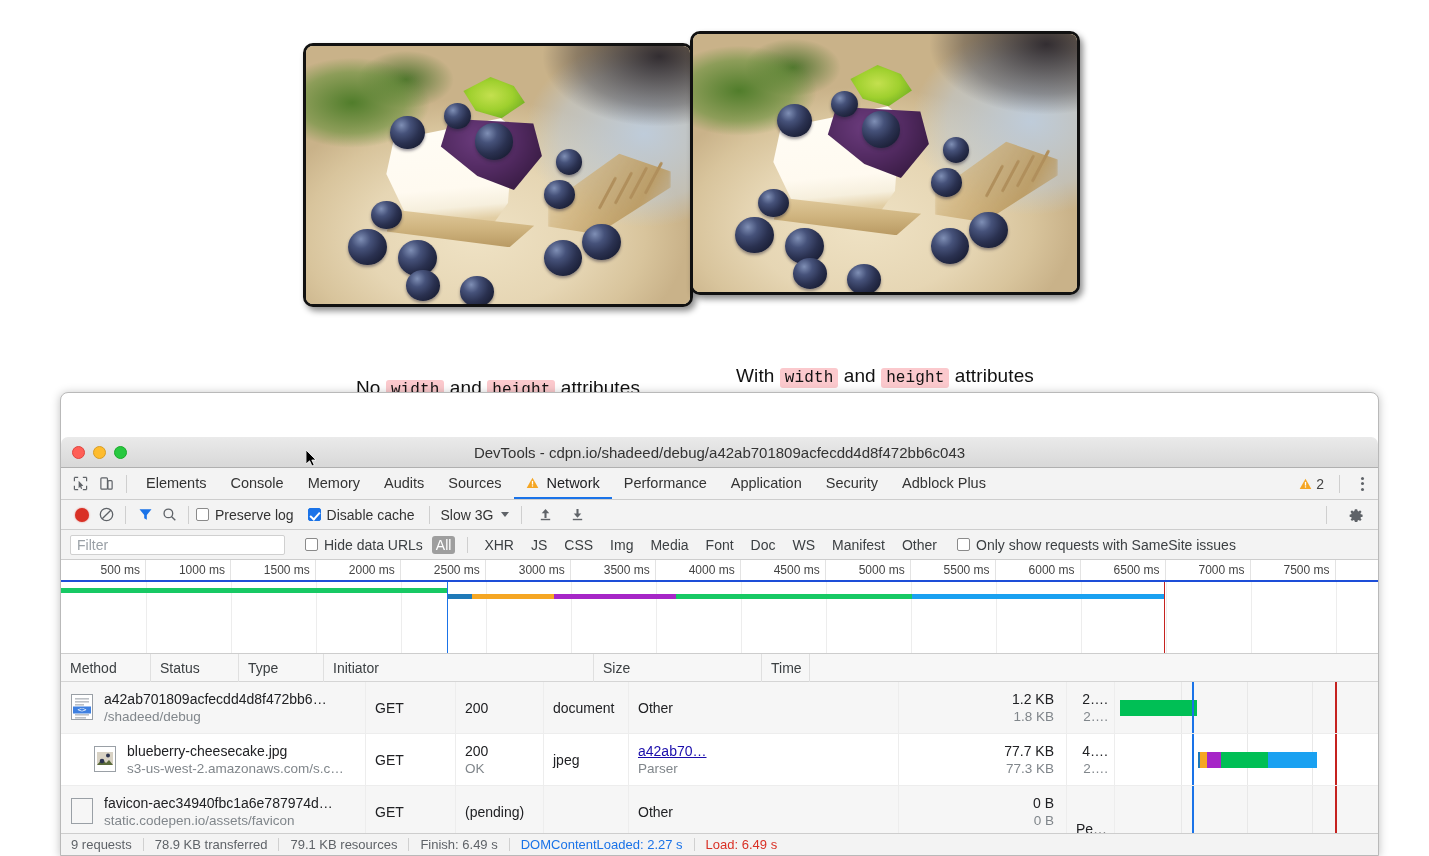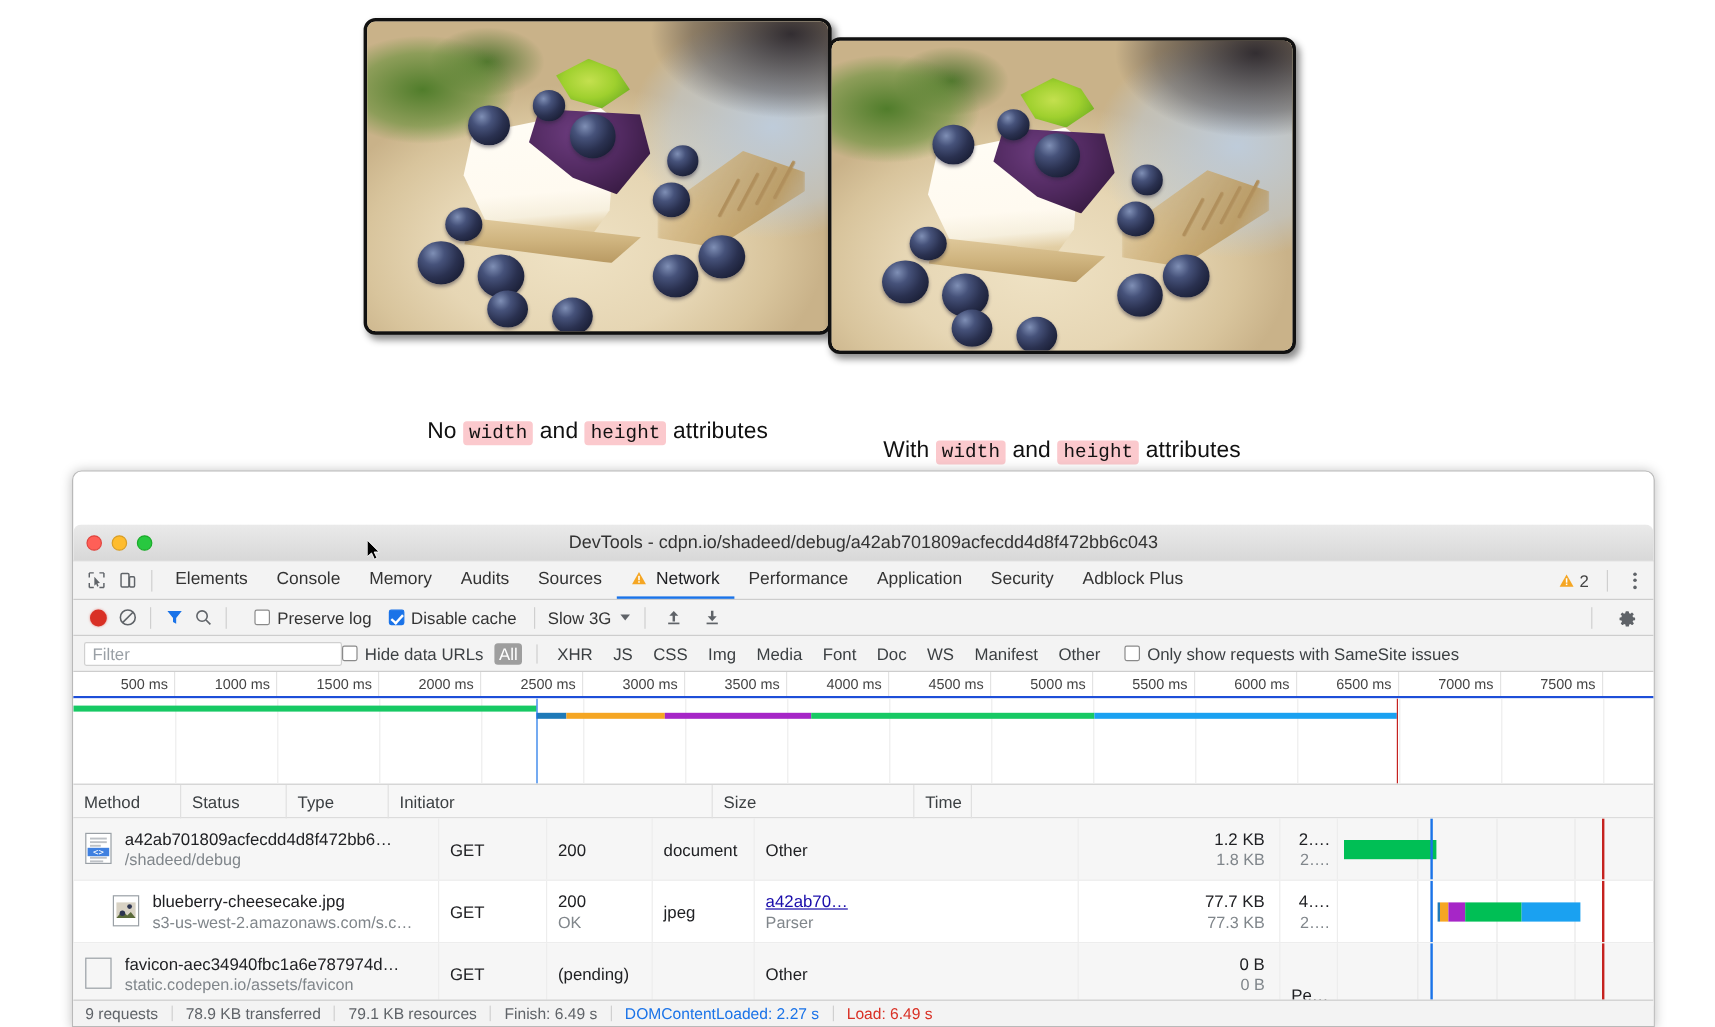--- a/index.html
+++ b/index.html
@@ -10,21 +10,21 @@
     font-family: "Liberation Sans", sans-serif;
     overflow: hidden;
   }
 
   
   .demo-area {
     position: absolute; left: 0; top: 0; width: 1429px; height: 380px;
     background: #ffffff;
   }
   .fig { position: absolute; }
-  .fig-a { left: 275px; top: 15px; padding-left: 28px; }
+  .fig-a { left: 275px; top: 43px; padding-left: 28px; }
   .fig-b { left: 690px; top: 31px; }
   .photo-frame {
     width: 390px; height: 264px;
     border-radius: 10px;
     border: 3px solid #111111;
     box-shadow: 3px 4px 6px rgba(0,0,0,0.45);
     overflow: hidden;
     position: relative;
     background: #cdbfa6;
   }
@@ -154,21 +154,21 @@
   .cb {
     width: 13px; height: 13px; border: 1px solid #8a8a8a; border-radius: 2px;
     background: #fff; display: inline-block; vertical-align: middle;
   }
   .cb.on { background: #1a73e8; border-color: #1a73e8; position: relative; }
   .cb.on:after {
     content: ""; position: absolute; left: 3.6px; top: .6px;
     width: 4px; height: 8px; border: solid #fff; border-width: 0 2px 2px 0;
     transform: rotate(42deg);
   }
-  .cb-label { display: flex; align-items: center; gap: 6px; margin-left: 16px; }
+  .cb-label { display: flex; align-items: center; gap: 6px; margin-left: 0; }
   .throttle { display: flex; align-items: center; gap: 8px; margin-left: 4px; }
   .caret { width: 0; height: 0; border-left: 4.5px solid transparent; border-right: 4.5px solid transparent; border-top: 5.5px solid #5f6368; }
   .gear-wrap { position: absolute; right: 10px; display: flex; align-items: center; gap: 10px; }
 
   
   .filterrow {
     height: 30px; display: flex; align-items: center;
     background: #f3f3f3; border-bottom: 1px solid #cdcdcd;
     padding-left: 9px; font-size: 14px; color: #3c4043;
   }
@@ -435,21 +435,21 @@
       <span class="tool-ico">
         <svg width="16" height="16" viewBox="0 0 16 16">
             <path d="M8 5.2A2.8 2.8 0 1 0 8 10.8 2.8 2.8 0 0 0 8 5.2zm6.1 3.6l-1.3-.2a4.9 4.9 0 0 0-.4-1.1l.9-1a.5.5 0 0 0 0-.6l-1-1a.5.5 0 0 0-.6 0l-1 .9a4.9 4.9 0 0 0-1.1-.5L9.4 4a.5.5 0 0 0-.5-.4H7.1a.5.5 0 0 0-.5.4l-.2 1.3a4.9 4.9 0 0 0-1.1.5l-1-.9a.5.5 0 0 0-.6 0l-1 1a.5.5 0 0 0 0 .6l.9 1a4.9 4.9 0 0 0-.4 1.1L2 8.8a.5.5 0 0 0-.4.5v1.4a.5.5 0 0 0 .4.5l1.3.2c.1.4.2.8.4 1.1l-.9 1a.5.5 0 0 0 0 .6l1 1h.6l1-.9c.3.2.7.4 1.1.5l.2 1.2c0 .3.2.4.5.4h1.8c.3 0 .5-.1.5-.4l.2-1.2c.4-.1.8-.3 1.1-.5l1 .9h.6l1-1a.5.5 0 0 0 0-.6l-.9-1c.2-.3.3-.7.4-1.1l1.3-.2a.5.5 0 0 0 .4-.5V9.3a.5.5 0 0 0-.4-.5z" fill="#5f6368" transform="translate(0,-1.3)"></path>
           </svg>
       </span>
     </div>
   </div>
 
   <div class="filterrow">
     <div class="filter-input">Filter</div>
-    <label class="cb-label" style="margin-left:0">
+    <label class="cb-label" style="margin-left:20px">
       <span class="cb"></span>
       <span>Hide data URLs</span>
     </label>
     <div class="ftypes">
       <span class="ftype sel">All</span>
       <span class="fsep"></span>
       <span class="ftype">XHR</span>
       <span class="ftype">JS</span>
       <span class="ftype">CSS</span>
       <span class="ftype">Img</span>

